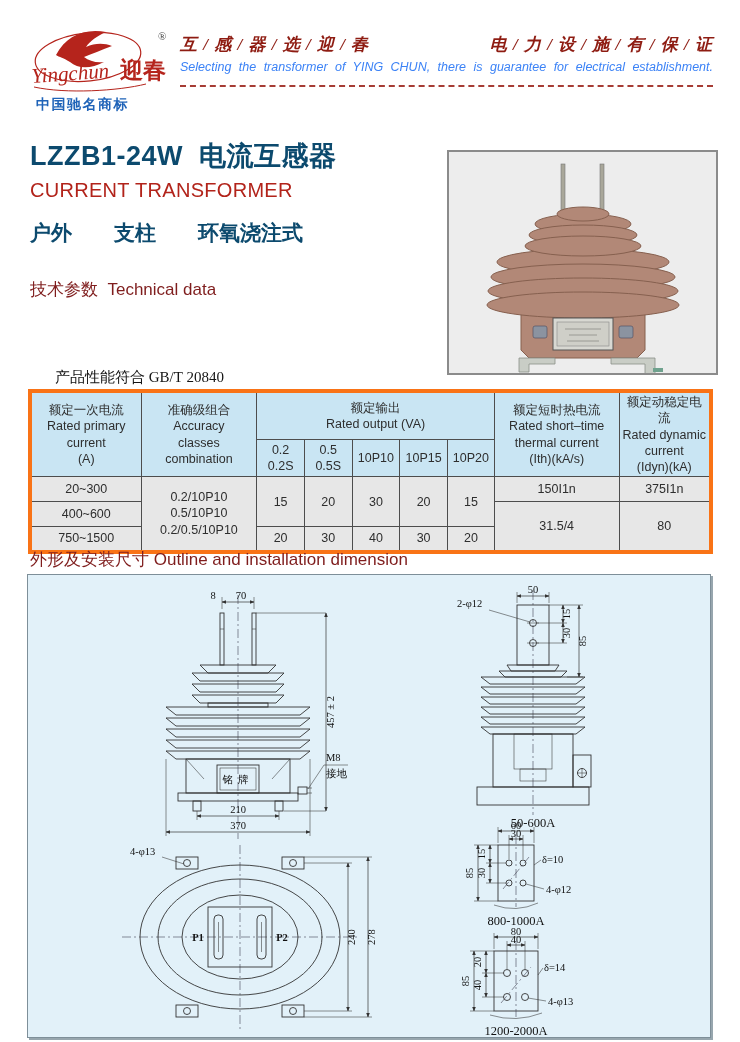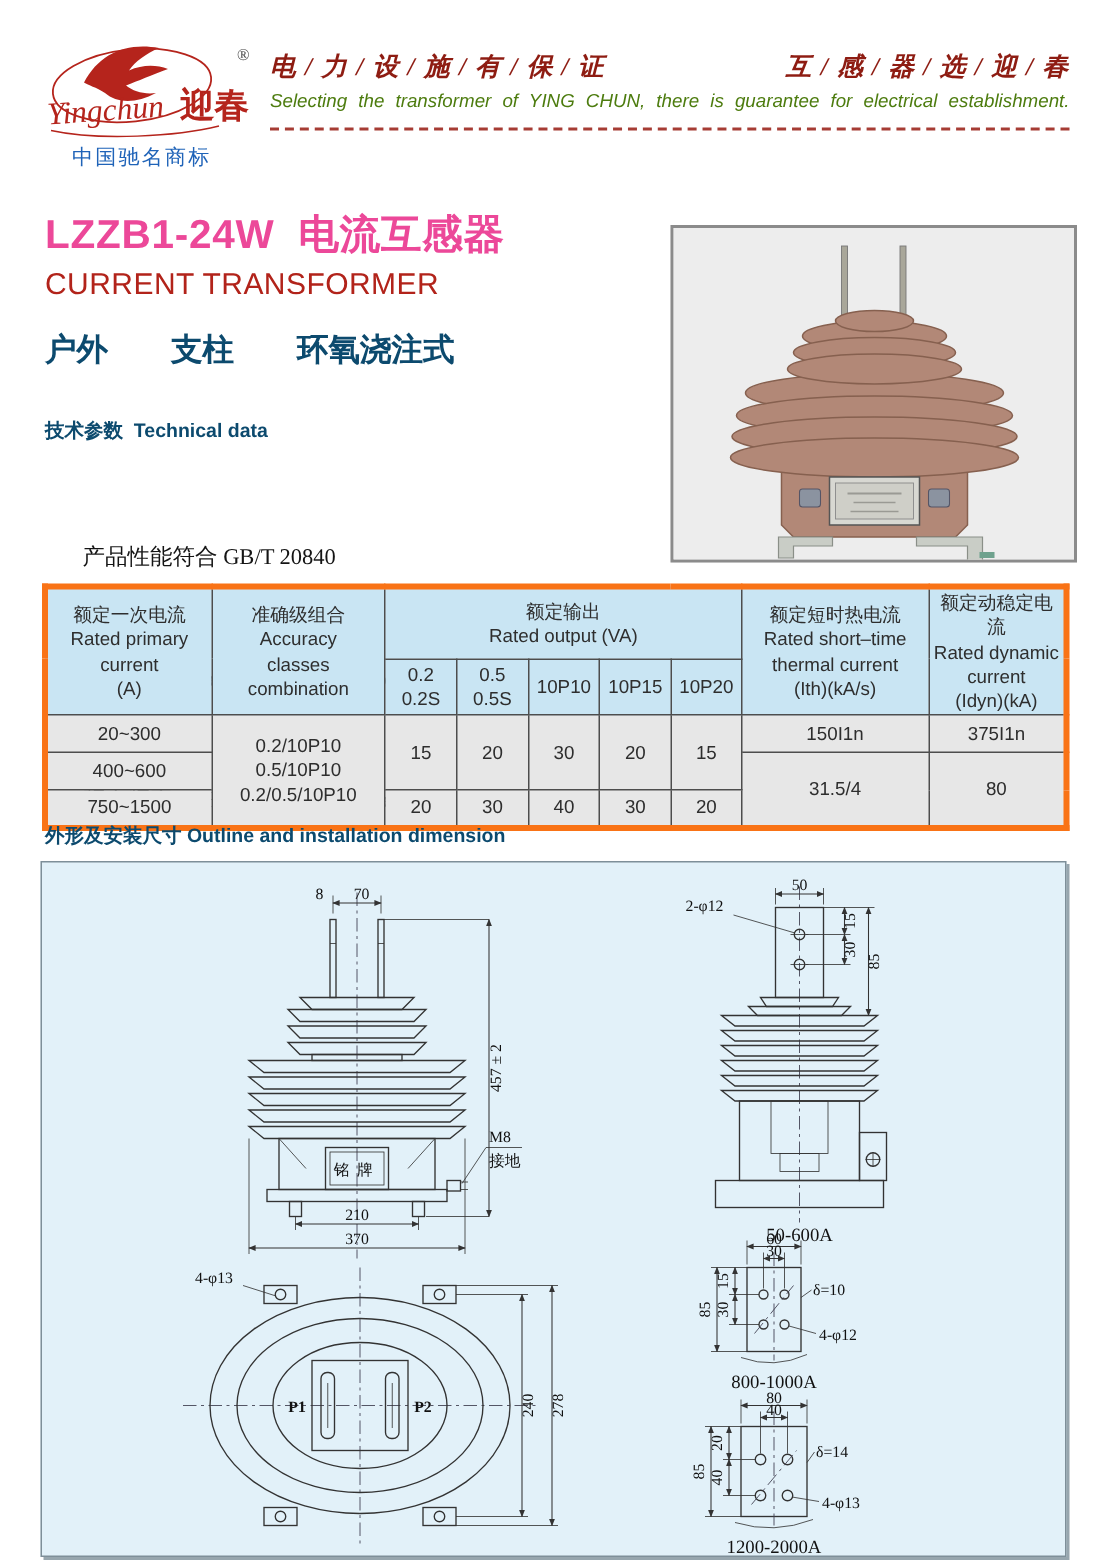--- a/index.html
+++ b/index.html
@@ -1,39 +1,39 @@
 <!DOCTYPE html>
 <html><head>
 <meta charset="utf-8">
 <style>
   * { margin:0; padding:0; box-sizing:border-box; }
   html,body { background:#ffffff; }
   body { width:740px; height:1042px; position:relative; font-family:"Liberation Sans",sans-serif; color:#1a1a1a; overflow:hidden; }
 
   
   .logo-wrap { position:absolute; left:26px; top:24px; width:148px; height:74px; }
-  .tm-note { position:absolute; left:36px; top:96px; font-size:14px; color:#1f63b8; letter-spacing:1.5px; font-weight:normal;margin-left:12px; }
+  .tm-note { position:absolute; left:36px; top:96px; font-size:14px; color:#1f63b8; letter-spacing:1.5px; font-weight:bold; }
   .header-right { position:absolute; left:180px; top:33px; width:533px; }
   .slogan-row { display:flex; justify-content:space-between; font-family:"Liberation Serif",serif; font-style:italic; font-weight:bold; font-size:17px; color:#8e1c12; letter-spacing:1px; white-space:pre; }
-  .slogan-en { margin-top:4px; font-style:italic; font-size:12.5px; color:#4d7c0f; text-align:justify; text-align-last:justify; word-spacing:3px; }
+  .slogan-en { margin-top:4px; font-style:italic; font-size:12.5px; color:#3b82f6; text-align:justify; text-align-last:justify; word-spacing:3px; }
   .dash-line { margin-top:11px; border-top:2px dashed #a63c34; height:0; }
 
   
   .title-block { position:absolute; left:30px; top:138px; }
-  .model-title { font-size:27px; font-weight:bold; color:#ec4899; white-space:pre; letter-spacing:.5px; }
+  .model-title { font-size:27px; font-weight:bold; color:#0c4a6e; white-space:pre; letter-spacing:.5px; }
   .product-en { margin-top:5px; font-size:20px; color:#b2231a; letter-spacing:.3px; }
   .type-cn { margin-top:17px; font-family:"Liberation Serif",serif; font-weight:bold; font-size:21px; color:#0c4a6e; white-space:pre; }
   .type-en { margin-top:3px; font-size:16.5px; color:#111; }
 
   
   .photo { position:absolute; left:447px; top:150px; width:271px; height:225px; background:#ededed; border:2px solid #8b8b8b; }
 
   
   .tech-block { position:absolute; left:30px; top:278px; width:400px; }
-  .sec-heading { font-size:13px; font-weight:bold; color:#0c4a6e; white-space:pre; }
+  .sec-heading { font-size:17px; font-weight:normal; color:#7f1d1d; white-space:pre; }
   .tech-lines { margin:9px 0 0 25px; font-family:"Liberation Serif",serif; font-size:15px; line-height:27px; color:#141414; white-space:pre-wrap; }
 
   
   .spec-table-wrap { position:absolute; left:28px; top:389px; width:685px; }
   table.spec { width:100%; border-collapse:collapse; table-layout:fixed; border:4px solid #f97316; }
   table.spec th, table.spec td { border:1px solid #4d4d4d; text-align:center; vertical-align:middle; font-weight:normal; font-size:12.5px; color:#2e2e2e; white-space:pre-line; line-height:1.3; padding:1px 2px; }
   table.spec th { background:#c9e5f3; }
   table.spec td { background:#e7e7e7; }
   tr.hdr1 { height:46px; } tr.hdr2 { height:34px; }
   tr.body-row { height:25px; }
@@ -65,22 +65,22 @@
     <path d="M8,63 C40,70 92,67 120,60" fill="none" stroke="#b5241c" stroke-width="1"></path>
     <text x="6" y="59" font-size="21" font-style="italic" fill="#b5241c" transform="rotate(-4 6 59)">Yingchun</text>
     <text x="94" y="54" font-size="23" font-weight="bold" fill="#b5241c">迎春</text>
     <text x="132" y="16" font-size="11" fill="#444">®</text>
   </svg>
 </div>
 <div class="tm-note">中国驰名商标</div>
 
 <div class="header-right">
   <div class="slogan-row">
+    <span>互 / 感 / 器 / 选 / 迎 / 春</span>
     <span>电 / 力 / 设 / 施 / 有 / 保 / 证</span>
-    <span>互 / 感 / 器 / 选 / 迎 / 春</span>
   </div>
   <div class="slogan-en">Selecting the transformer of YING CHUN, there is guarantee for electrical establishment.</div>
   <div class="dash-line"></div>
 </div>
 
 <div class="title-block">
   <div class="model-title">LZZB1-24W  电流互感器</div>
   <div class="product-en">CURRENT TRANSFORMER</div>
   <div class="type-cn">户外　　支柱　　环氧浇注式</div>
 </div>

